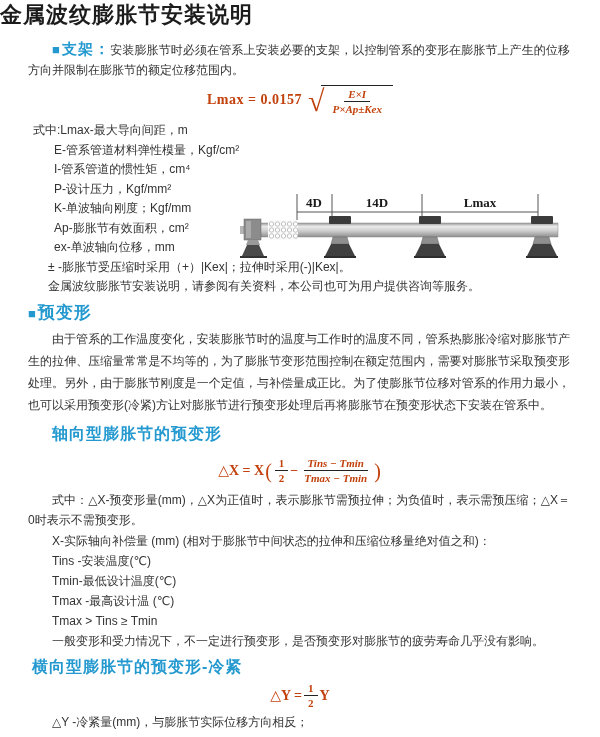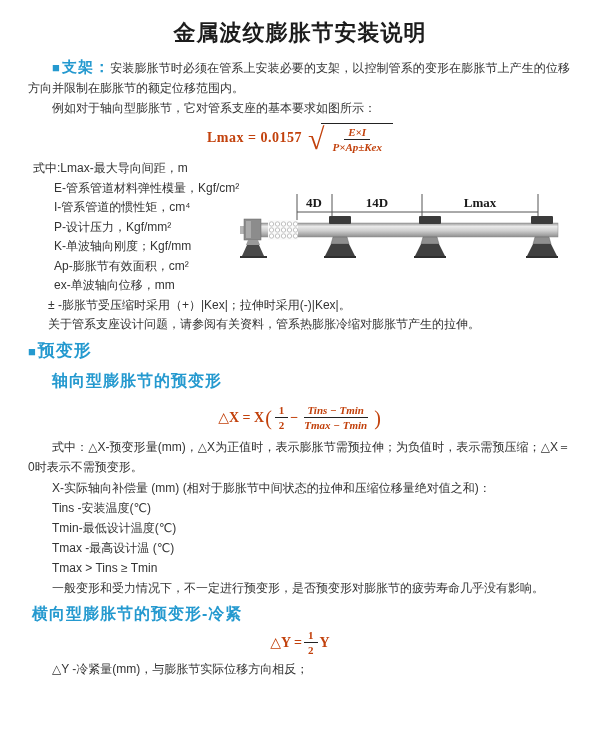--- a/index.html
+++ b/index.html
@@ -7,23 +7,23 @@
     position:relative;
     width:600px;height:737px;
     background:#ffffff;
     overflow:hidden;
     font-family:"Liberation Sans","DejaVu Sans",sans-serif;
     color:#333;
     font-size:12px;
     line-height:20px;
   }
   h1.doc-title{
-    margin:18px 0 0 0;
+    margin:0 0 0 0;
     font-size:22px;line-height:30px;
-    text-align:center;
+    text-align:left;
     color:#1c1c1c;
     font-weight:bold;
     letter-spacing:1px;
   }
   p{margin:0;}
   .para{
     margin:0 30px 0 28px;
     text-indent:2em;
     text-align:justify;
     color:#333;
@@ -84,41 +84,40 @@
 </style>
 </head>
 <body>
 
 <div class="page">
 
   <h1 class="doc-title">金属波纹膨胀节安装说明</h1>
 
   <p class="para intro"><span class="blue-label"><span class="blue-sq">■</span><span>支架：</span></span><span>安装膨胀节时必须在管系上安装必要的支架，以控制管系的变形在膨胀节上产生的位移方向并限制在膨胀节的额定位移范围内。</span></p>
 
-  <p class="para">例如对于轴向型膨胀节，它对管系支座的基本要求如图所示：</p>
 
   <div class="formula-row formula-lmax">
     <span class="f-lhs">Lmax = 0.0157</span>
     <span class="sqrt-sign">√</span>
     <span class="radicand"><span class="frac">
           <span class="fnum">E×I</span>
           <span class="fden">P×Ap±Kex</span>
         </span></span>
   </div>
 
   <div class="defs">
     <p class="where-line">式中:Lmax-最大导向间距，m</p>
     <p class="def-item">E-管系管道材料弹性模量，Kgf/cm²</p>
     <p class="def-item">I-管系管道的惯性矩，cm⁴</p>
     <p class="def-item">P-设计压力，Kgf/mm²</p>
     <p class="def-item">K-单波轴向刚度；Kgf/mm</p>
     <p class="def-item">Ap-膨胀节有效面积，cm²</p>
     <p class="def-item">ex-单波轴向位移，mm</p>
     <p class="def-note">± -膨胀节受压缩时采用（+）|Kex|；拉伸时采用(-)|Kex|。</p>
-    <p class="def-note">关于管系支座设计问题，请参阅有关资料，管系热膨胀冷缩对膨胀节产生的拉伸。</p>
+    <p class="def-note">金属波纹膨胀节安装说明，请参阅有关资料，本公司也可为用户提供咨询等服务。</p>
   </div>
 
   <svg class="pipe-diagram" viewBox="0 0 322 82" xmlns="http://www.w3.org/2000/svg">
     <defs>
       <linearGradient id="pipeGrad" x1="0" y1="0" x2="0" y2="1">
         <stop offset="0" stop-color="#9a9a9a"></stop>
         <stop offset="0.25" stop-color="#e9e9e9"></stop>
         <stop offset="0.55" stop-color="#cfcfcf"></stop>
         <stop offset="1" stop-color="#8f8f8f"></stop>
       </linearGradient>
@@ -184,20 +183,21 @@
     <g>
       <rect x="291" y="30" width="22" height="8" rx="1" fill="#3b3b3b"></rect>
       <polygon points="295,51 309,51 311,58 293,58" fill="#8f8f8f" stroke="#666" stroke-width="0.5"></polygon>
       <polygon points="293,58 311,58 317,70 287,70" fill="#404040"></polygon>
       <rect x="286" y="70" width="32" height="2" fill="#2e2e2e"></rect>
     </g>
   </svg>
 
   <div class="sec-head"><span class="blue-sq">■</span><span>预变形</span></div>
 
+  <p class="para preform-body">由于管系的工作温度变化，安装膨胀节时的温度与工作时的温度不同，管系热膨胀冷缩对膨胀节产生的拉伸、压缩量常常是不均等的，为了膨胀节变形范围控制在额定范围内，需要对膨胀节采取预变形处理。另外，由于膨胀节刚度是一个定值，与补偿量成正比。为了使膨胀节位移对管系的作用力最小，也可以采用预变形(冷紧)方让对膨胀节进行预变形处理后再将膨胀节在预变形状态下安装在管系中。</p>
 
   <div class="sub-head axial">轴向型膨胀节的预变形</div>
 
   <div class="formula-row formula-dx">
     <span>△X = X</span>
     <span class="paren">(</span>
     <span class="frac">
         <span class="fnum">1</span>
         <span class="fden">2</span>
       </span>

